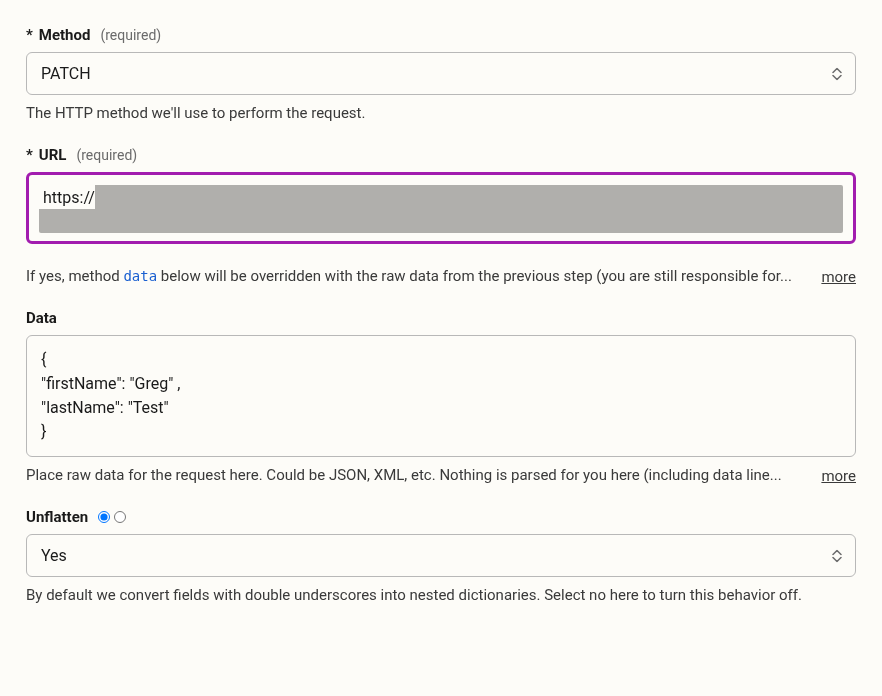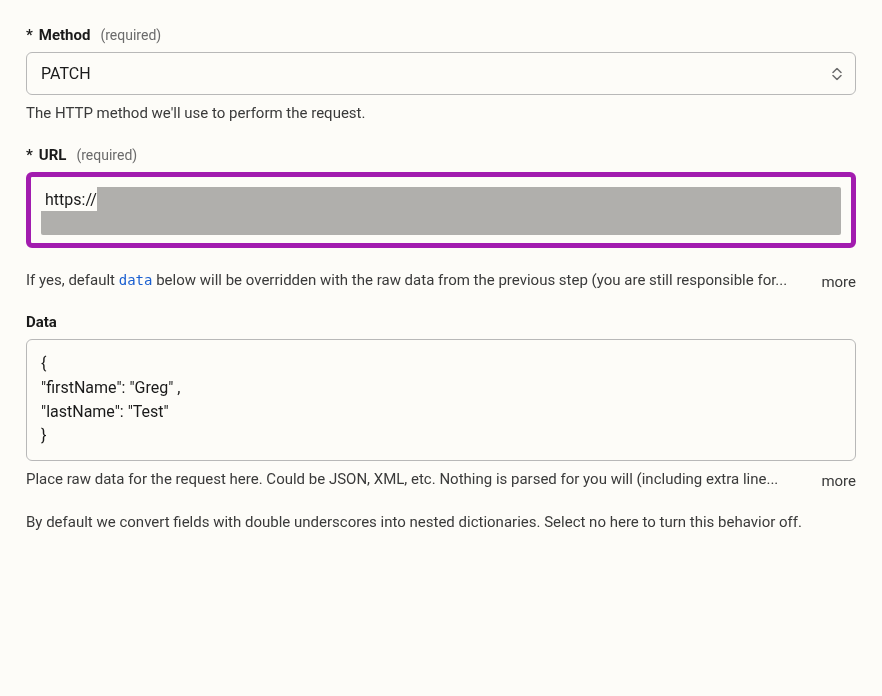--- a/index.html
+++ b/index.html
@@ -77,21 +77,21 @@
       gap: 1px;
       pointer-events: none;
     }
     .chevrons svg {
       width: 10px;
       height: 6px;
       display: block;
     }
     .url-box {
       width: 100%;
-      border: 5px solid #a21caf;
+      border: 3px solid #a21caf;
       border-radius: 6px;
       background: #fdfcf8;
       padding: 10px 10px 8px 10px;
     }
     .url-inner {
       background: #b0afac;
       border-radius: 2px;
       min-height: 48px;
       position: relative;
     }
@@ -118,38 +118,39 @@
       font-weight: 400;
       color: #1a1a1a;
       line-height: 1.5;
       white-space: pre-wrap;
       min-height: 114px;
       font-family: inherit;
       resize: none;
     }
     .help-row {
       display: flex;
-      align-items: flex-end;
+      align-items: center;
       gap: 18px;
       margin-top: 8px;
     }
     .help-text {
       color: #3a3a3a;
       font-size: 15px;
       line-height: 1.4;
       flex: 1;
     }
     .help-text code {
       color: #1a5fd0;
       font-family: ui-monospace, SFMono-Regular, Menlo, Monaco, Consolas, monospace;
       font-size: 14px;
     }
     .more-link {
       color: #3a3a3a;
       font-size: 15px;
+      text-decoration: underline;
       cursor: pointer;
       white-space: nowrap;
       margin-top: 0;
     }
   </style>
 </head>
 <body>
 
 <div class="field-group">
   <div class="field-label-row">
@@ -184,37 +185,57 @@
   <div class="url-box">
     <div class="url-inner">
       <span class="url-prefix">https://</span>
     </div>
   </div>
 </div>
 
 <div class="field-group">
   <div class="help-row">
     <div class="help-text">
-      <span>If yes, default </span><code>data</code><span> below will be overridden with the raw data from the previous step (you are still responsible for...</span>
+      <span>If yes, method </span><code>data</code><span> below will be overridden with the raw data from the previous step (you are still responsible for...</span>
     </div>
     <span class="more-link">more</span>
   </div>
 </div>
 
 <div class="field-group">
   <div class="field-label-row">
     <span class="field-label">Data</span>
   </div>
   <div class="textarea-box">{
 "firstName": "Greg" ,
 "lastName": "Test"
 }</div>
   <div class="help-row">
-    <div class="help-text">Place raw data for the request here. Could be JSON, XML, etc. Nothing is parsed for you will (including extra line...</div>
+    <div class="help-text">Place raw data for the request here. Could be JSON, XML, etc. Nothing is parsed for you here (including data line...</div>
     <span class="more-link">more</span>
   </div>
 </div>
 
 <div class="field-group" style="margin-bottom:0;">
+  <div class="field-label-row">
+    <span class="field-label">Unflatten</span>
+    <span class="radio-pair">
+      <input type="radio" name="uf" checked="" style="">
+      <input type="radio" name="uf" style="">
+    </span>
+  </div>
+  <div class="select-wrap">
+    <div class="select-box">
+      <span>Yes</span>
+    </div>
+    <span class="chevrons">
+      <svg viewBox="0 0 10 6">
+          <path d="M1 5 L5 1 L9 5" stroke="#6b6b6b" stroke-width="1.5" fill="none" stroke-linecap="round" stroke-linejoin="round"></path>
+        </svg>
+      <svg viewBox="0 0 10 6">
+          <path d="M1 1 L5 5 L9 1" stroke="#6b6b6b" stroke-width="1.5" fill="none" stroke-linecap="round" stroke-linejoin="round"></path>
+        </svg>
+    </span>
+  </div>
   <div class="help-row">
     <div class="help-text">By default we convert fields with double underscores into nested dictionaries. Select no here to turn this behavior off.</div>
   </div>
 </div>
 
 </body></html>

